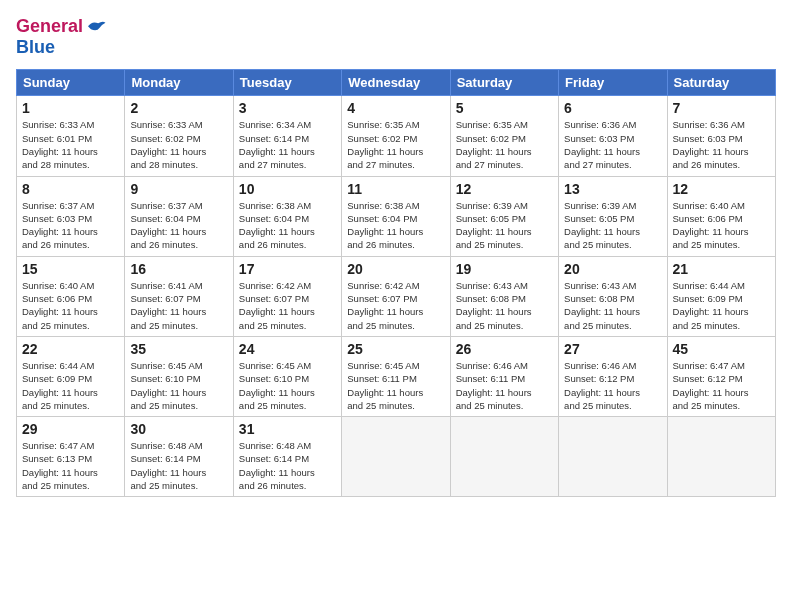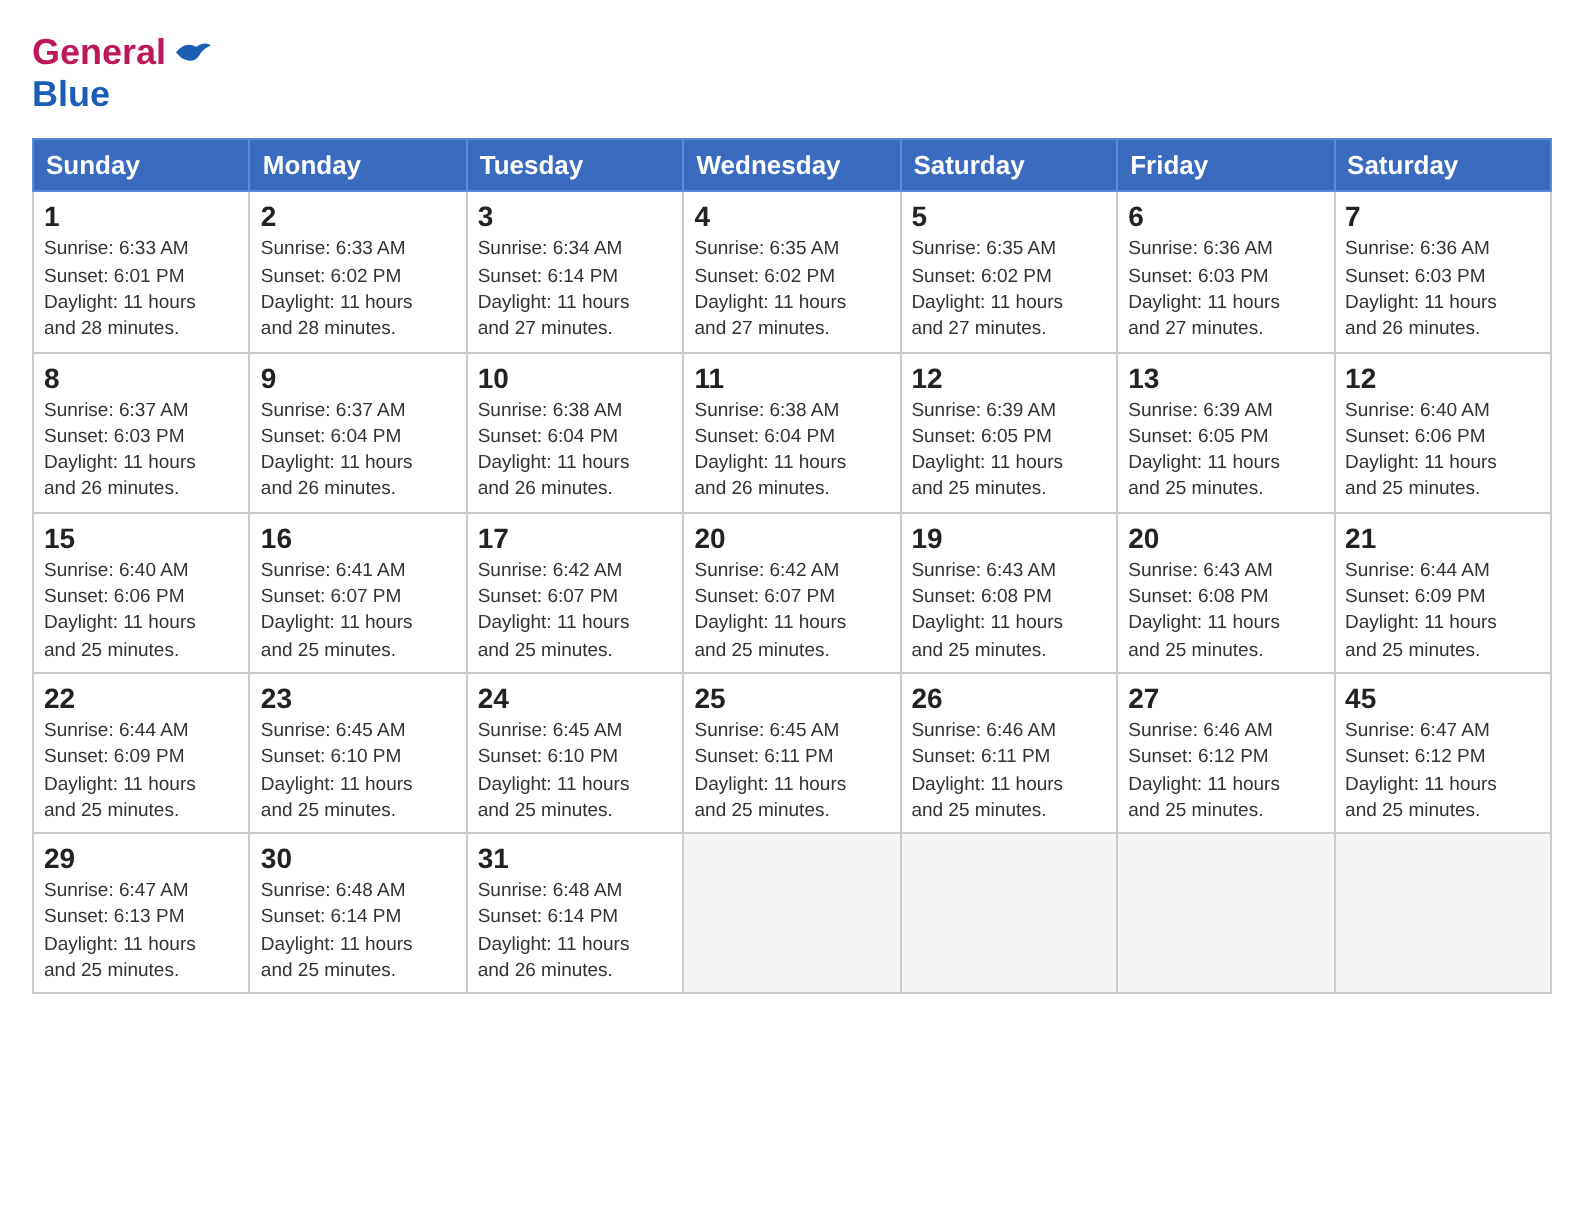--- a/index.html
+++ b/index.html
@@ -262,21 +262,21 @@
       </tr>
       <tr>
         <td>
           <span class="day-num">22</span>
           <div class="day-info" style="white-space: pre-line;">Sunrise: 6:44 AM
 Sunset: 6:09 PM
 Daylight: 11 hours
 and 25 minutes.</div>
         </td>
         <td>
-          <span class="day-num">23</span>
+          <span class="day-num">35</span>
           <div class="day-info" style="white-space: pre-line;">Sunrise: 6:45 AM
 Sunset: 6:10 PM
 Daylight: 11 hours
 and 25 minutes.</div>
         </td>
         <td>
           <span class="day-num">24</span>
           <div class="day-info" style="white-space: pre-line;">Sunrise: 6:45 AM
 Sunset: 6:10 PM
 Daylight: 11 hours

